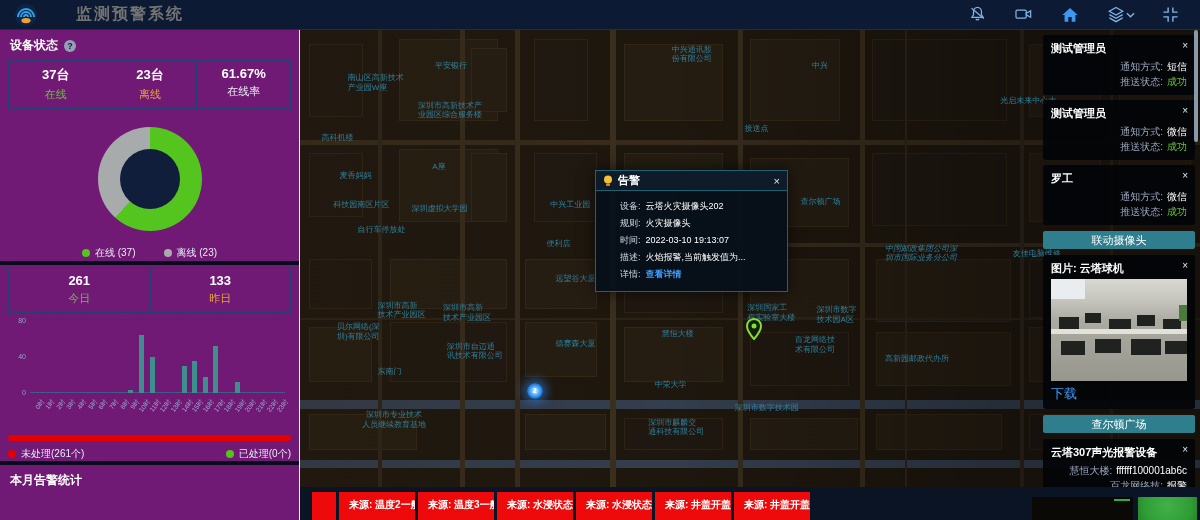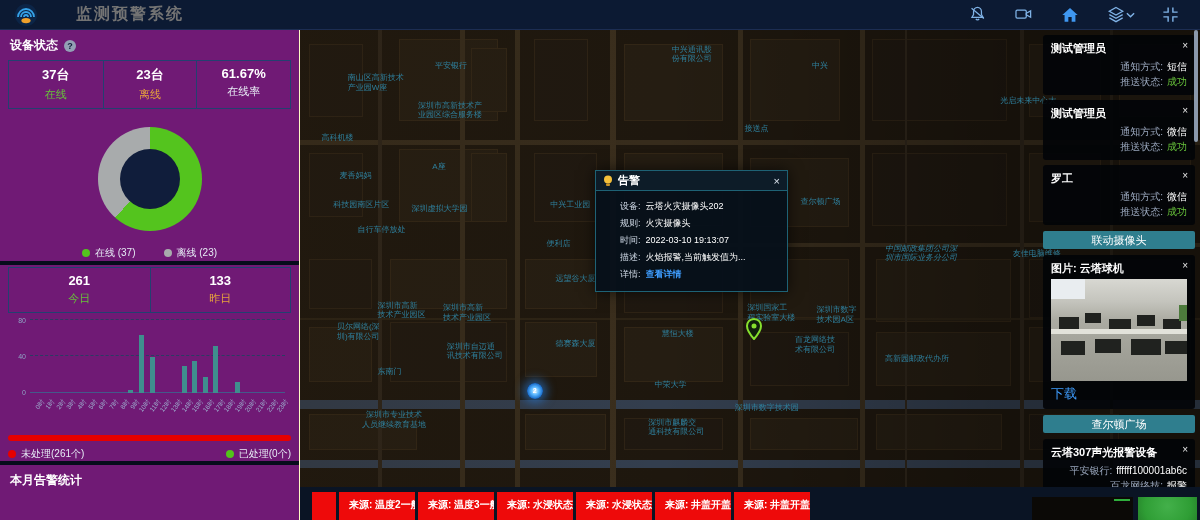--- a/index.html
+++ b/index.html
@@ -528,21 +528,21 @@
           <div class="ph" style="left: 114px; top: 62px; width: 22px; height: 13px;"></div>
           <div class="ph" style="left: 128px; top: 26px; width: 10px; height: 16px; background: rgb(76, 122, 60);"></div>
         </div>
       <span class="dl">下载</span>
     </div>
     <div class="teal-h">查尔顿广场</div>
     <div id="deviceCards">
         <div class="card">
           <span class="card-x">×</span>
           <div class="card-t">云塔307声光报警设备</div>
-          <div class="crow"><span class="lab">平安银行:</span><span class="val">ffffff100001ab6c</span></div>
+          <div class="crow"><span class="lab">慧恒大楼:</span><span class="val">ffffff100001ab6c</span></div>
           <div class="crow"><span class="lab">百龙网络技:</span><span class="val">报警</span></div>
           <div class="crow"><span class="lab">下发结果:</span><span class="ok">成功</span></div>
         </div>
         <div class="card"></div>
       </div>
     <div class="rscroll"></div>
   </aside>
 
   <div class="bottom">
     <div class="tiles" id="bottomTiles">

